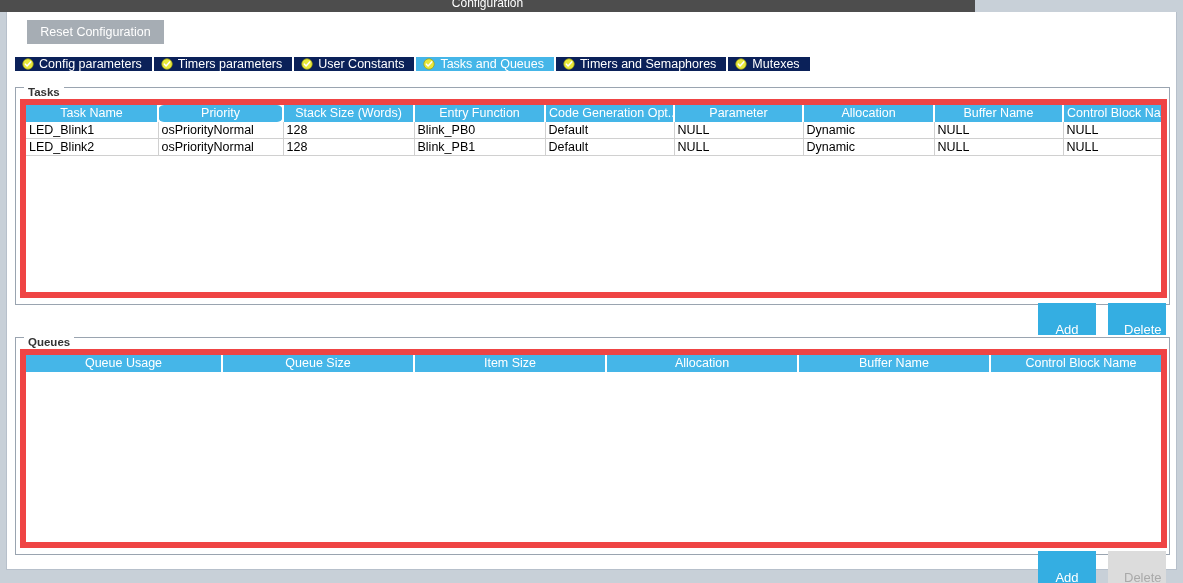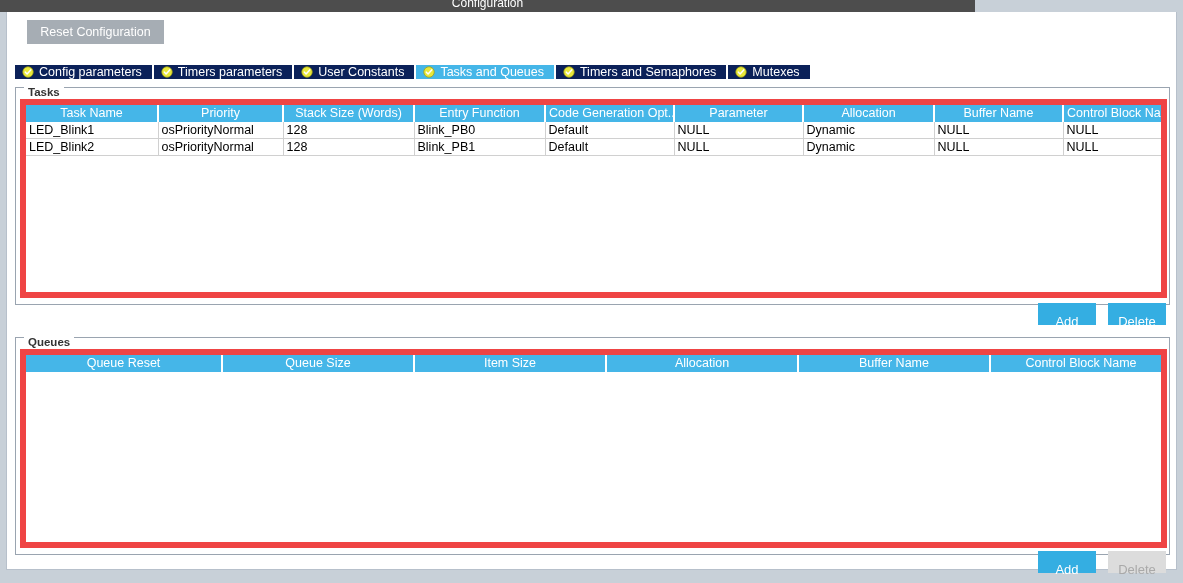--- a/index.html
+++ b/index.html
@@ -66,21 +66,21 @@
     cursor: pointer;
     padding: 0;
   }
 
   
   .tabbar {
     position: absolute;
     left: 8px; top: 45px;
     height: 22px;
     display: flex;
-    align-items: flex-end;
+    align-items: flex-start;
   }
   .tab {
     display: flex;
     align-items: center;
     gap: 5px;
     background: #0b2159;
     color: #ffffff;
     padding: 0 10px 0 7px;
     margin-right: 2px;
     font-size: 12.5px;
@@ -187,21 +187,21 @@
     width: 58px;
     height: 22px;
     background: #34aee2;
     color: #ffffff;
     border: none;
     font-family: "Liberation Sans", sans-serif;
     font-size: 13px;
     line-height: 22px;
     text-align: center;
     cursor: pointer;
-    padding: 8px;
+    padding: 16px;
   }
   .action-btn.disabled {
     background: #dcdcdc;
     color: #a9a9a9;
     cursor: default;
   }
 
   
   .bottom-strip {
     position: absolute;
@@ -282,21 +282,21 @@
         </div>
       </div>
 
     <div class="groupbox" id="tasks-group">
       <div class="legend">Tasks</div>
       <div class="table-wrap">
         <table class="grid" id="tasks-table">
           <thead>
               <tr>
                 <th style="width: 132px;">Task Name</th>
-                <th style="width: 125px;">Priority</th>
+                <th style="width: 125px; border-radius: 6px;">Priority</th>
                 <th style="width: 131px;">Stack Size (Words)</th>
                 <th style="width: 131px;">Entry Function</th>
                 <th class="leftalign" style="width: 129px;">Code Generation Opt...</th>
                 <th style="width: 129px;">Parameter</th>
                 <th style="width: 131px;">Allocation</th>
                 <th style="width: 129px;">Buffer Name</th>
                 <th style="width: 108px;">Control Block Name</th>
               </tr>
             </thead>
           <tbody>
@@ -331,21 +331,21 @@
       <button class="action-btn">Add</button>
       <button class="action-btn">Delete</button>
     </div>
 
     <div class="groupbox" id="queues-group">
       <div class="legend">Queues</div>
       <div class="table-wrap">
         <table class="grid" id="queues-table">
           <thead>
               <tr>
-                <th style="width: 196px;">Queue Reset</th>
+                <th style="width: 196px;">Queue Usage</th>
                 <th style="width: 192px;">Queue Size</th>
                 <th style="width: 192px; margin-top: 13px;">Item Size</th>
                 <th style="width: 192px;">Allocation</th>
                 <th style="width: 192px;">Buffer Name</th>
                 <th style="width: 181px;">Control Block Name</th>
               </tr>
             </thead>
           <tbody></tbody>
         </table>
       </div>

